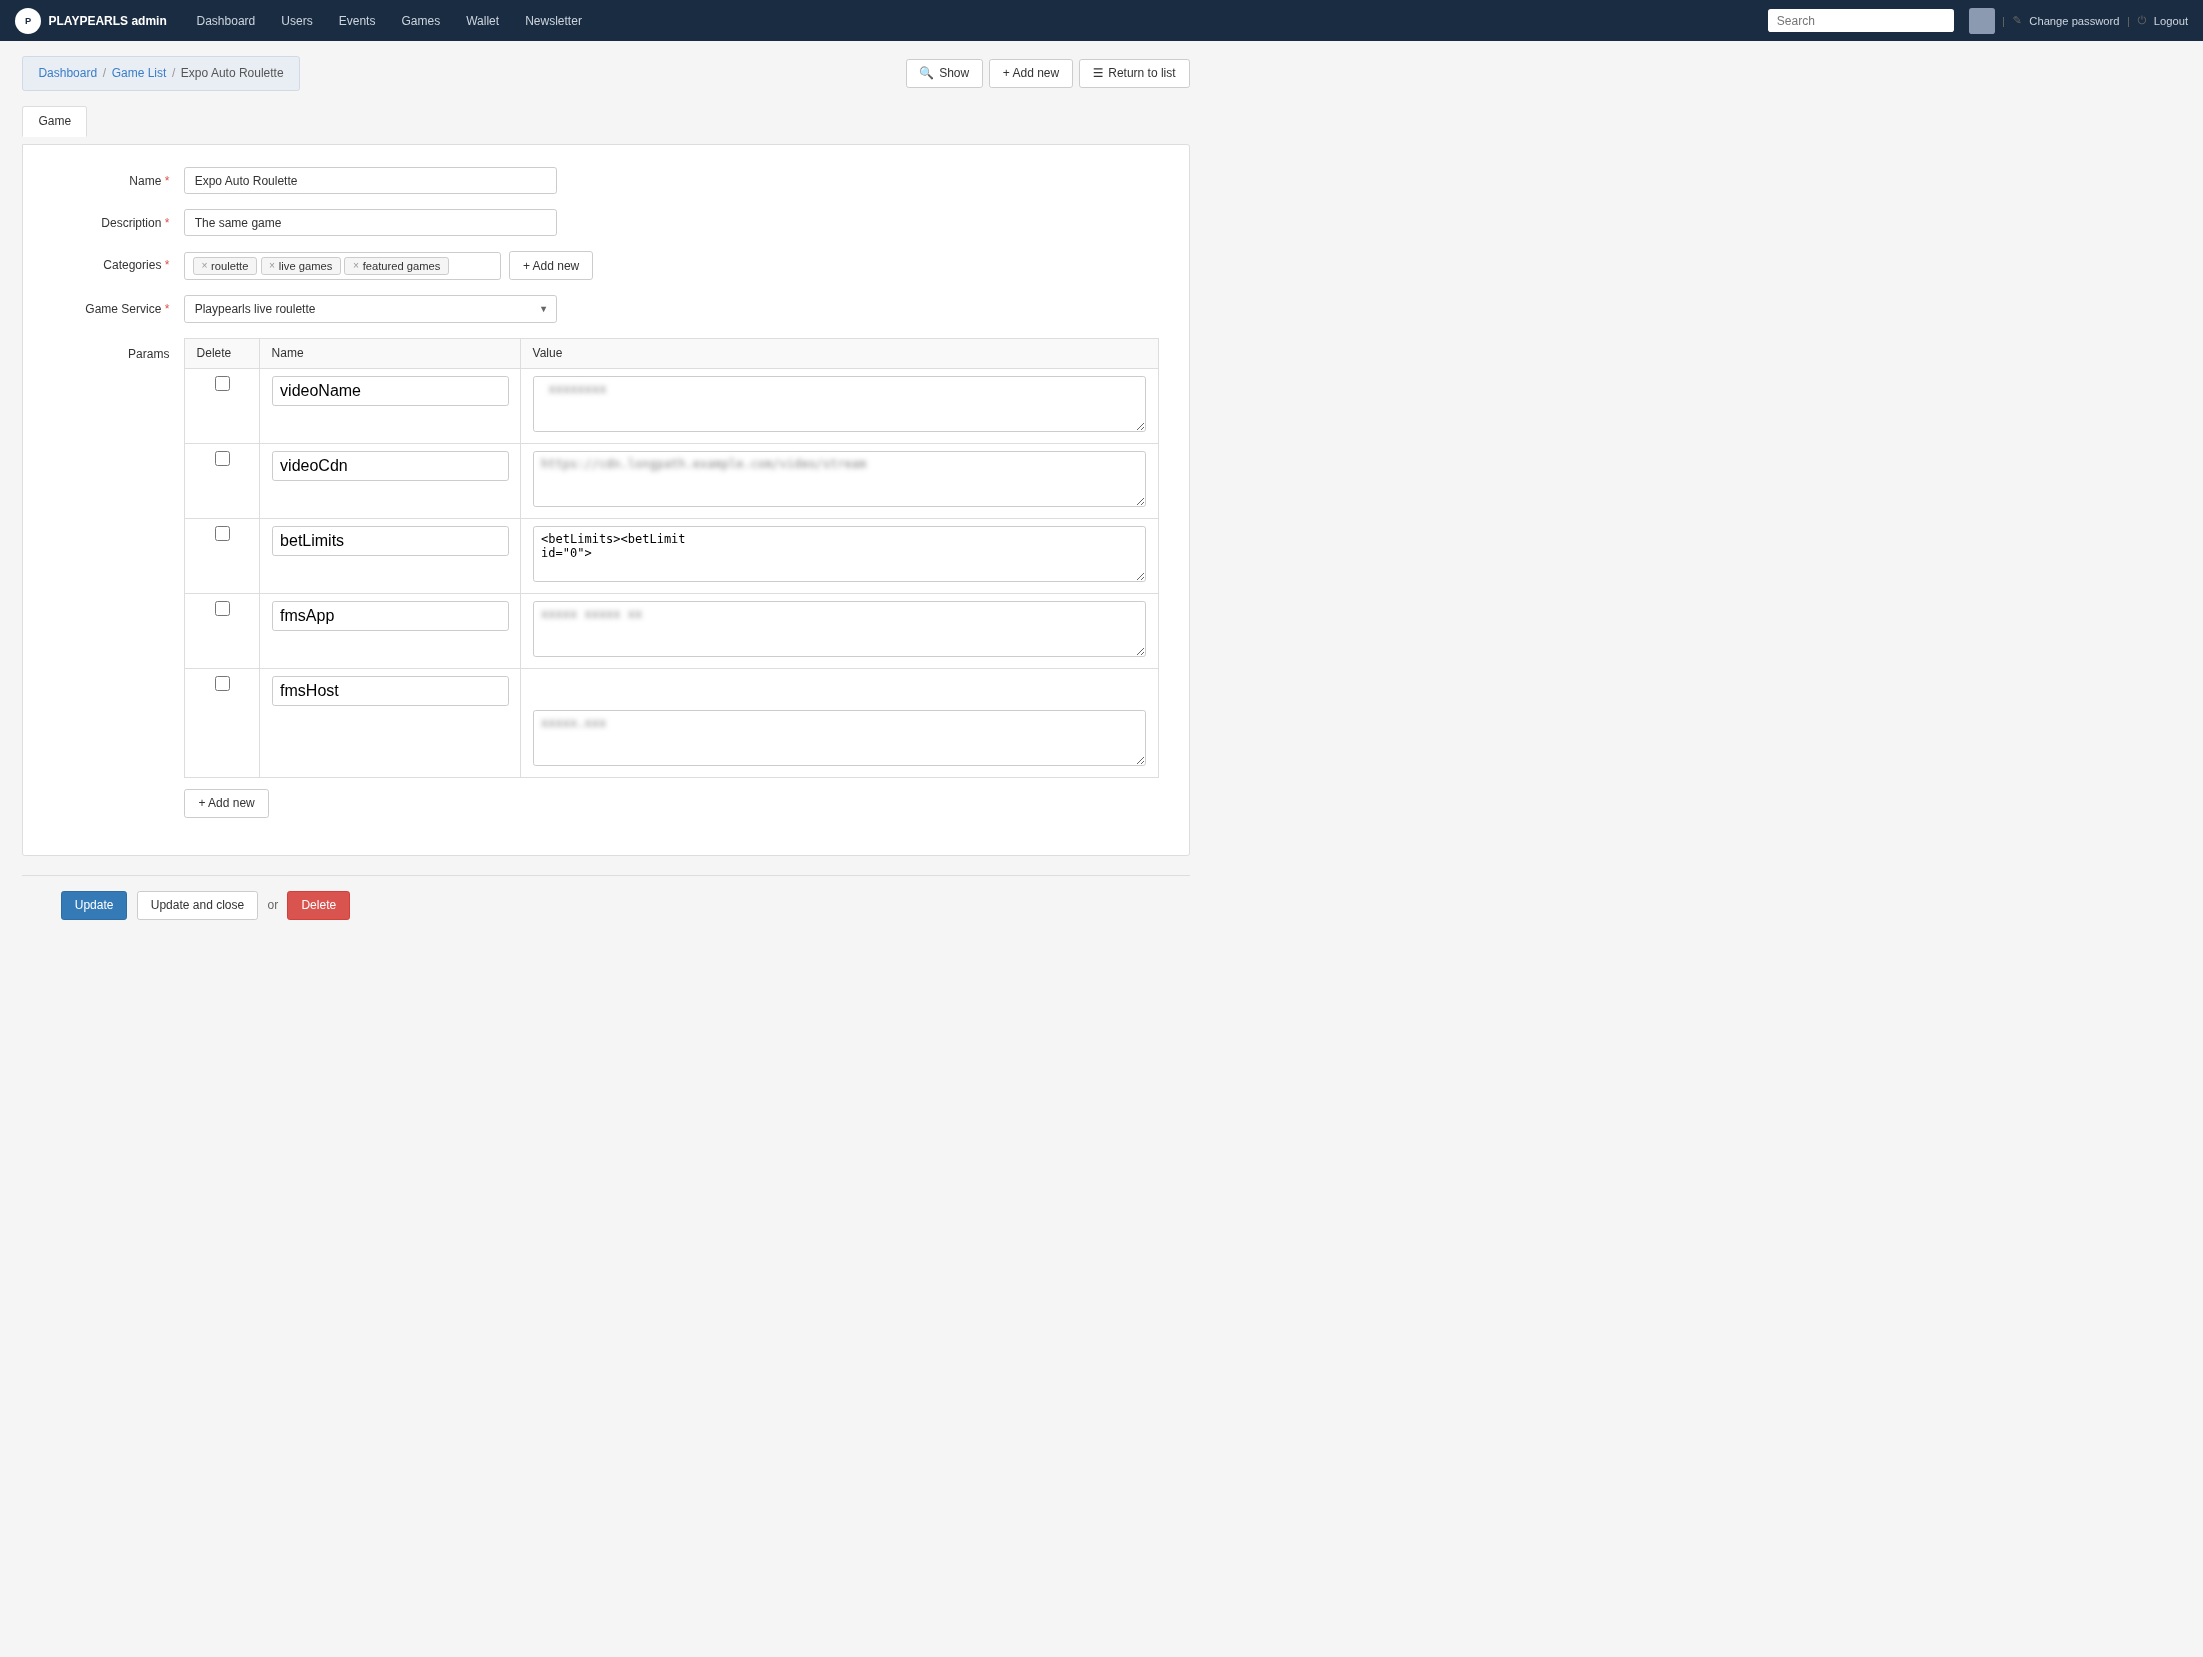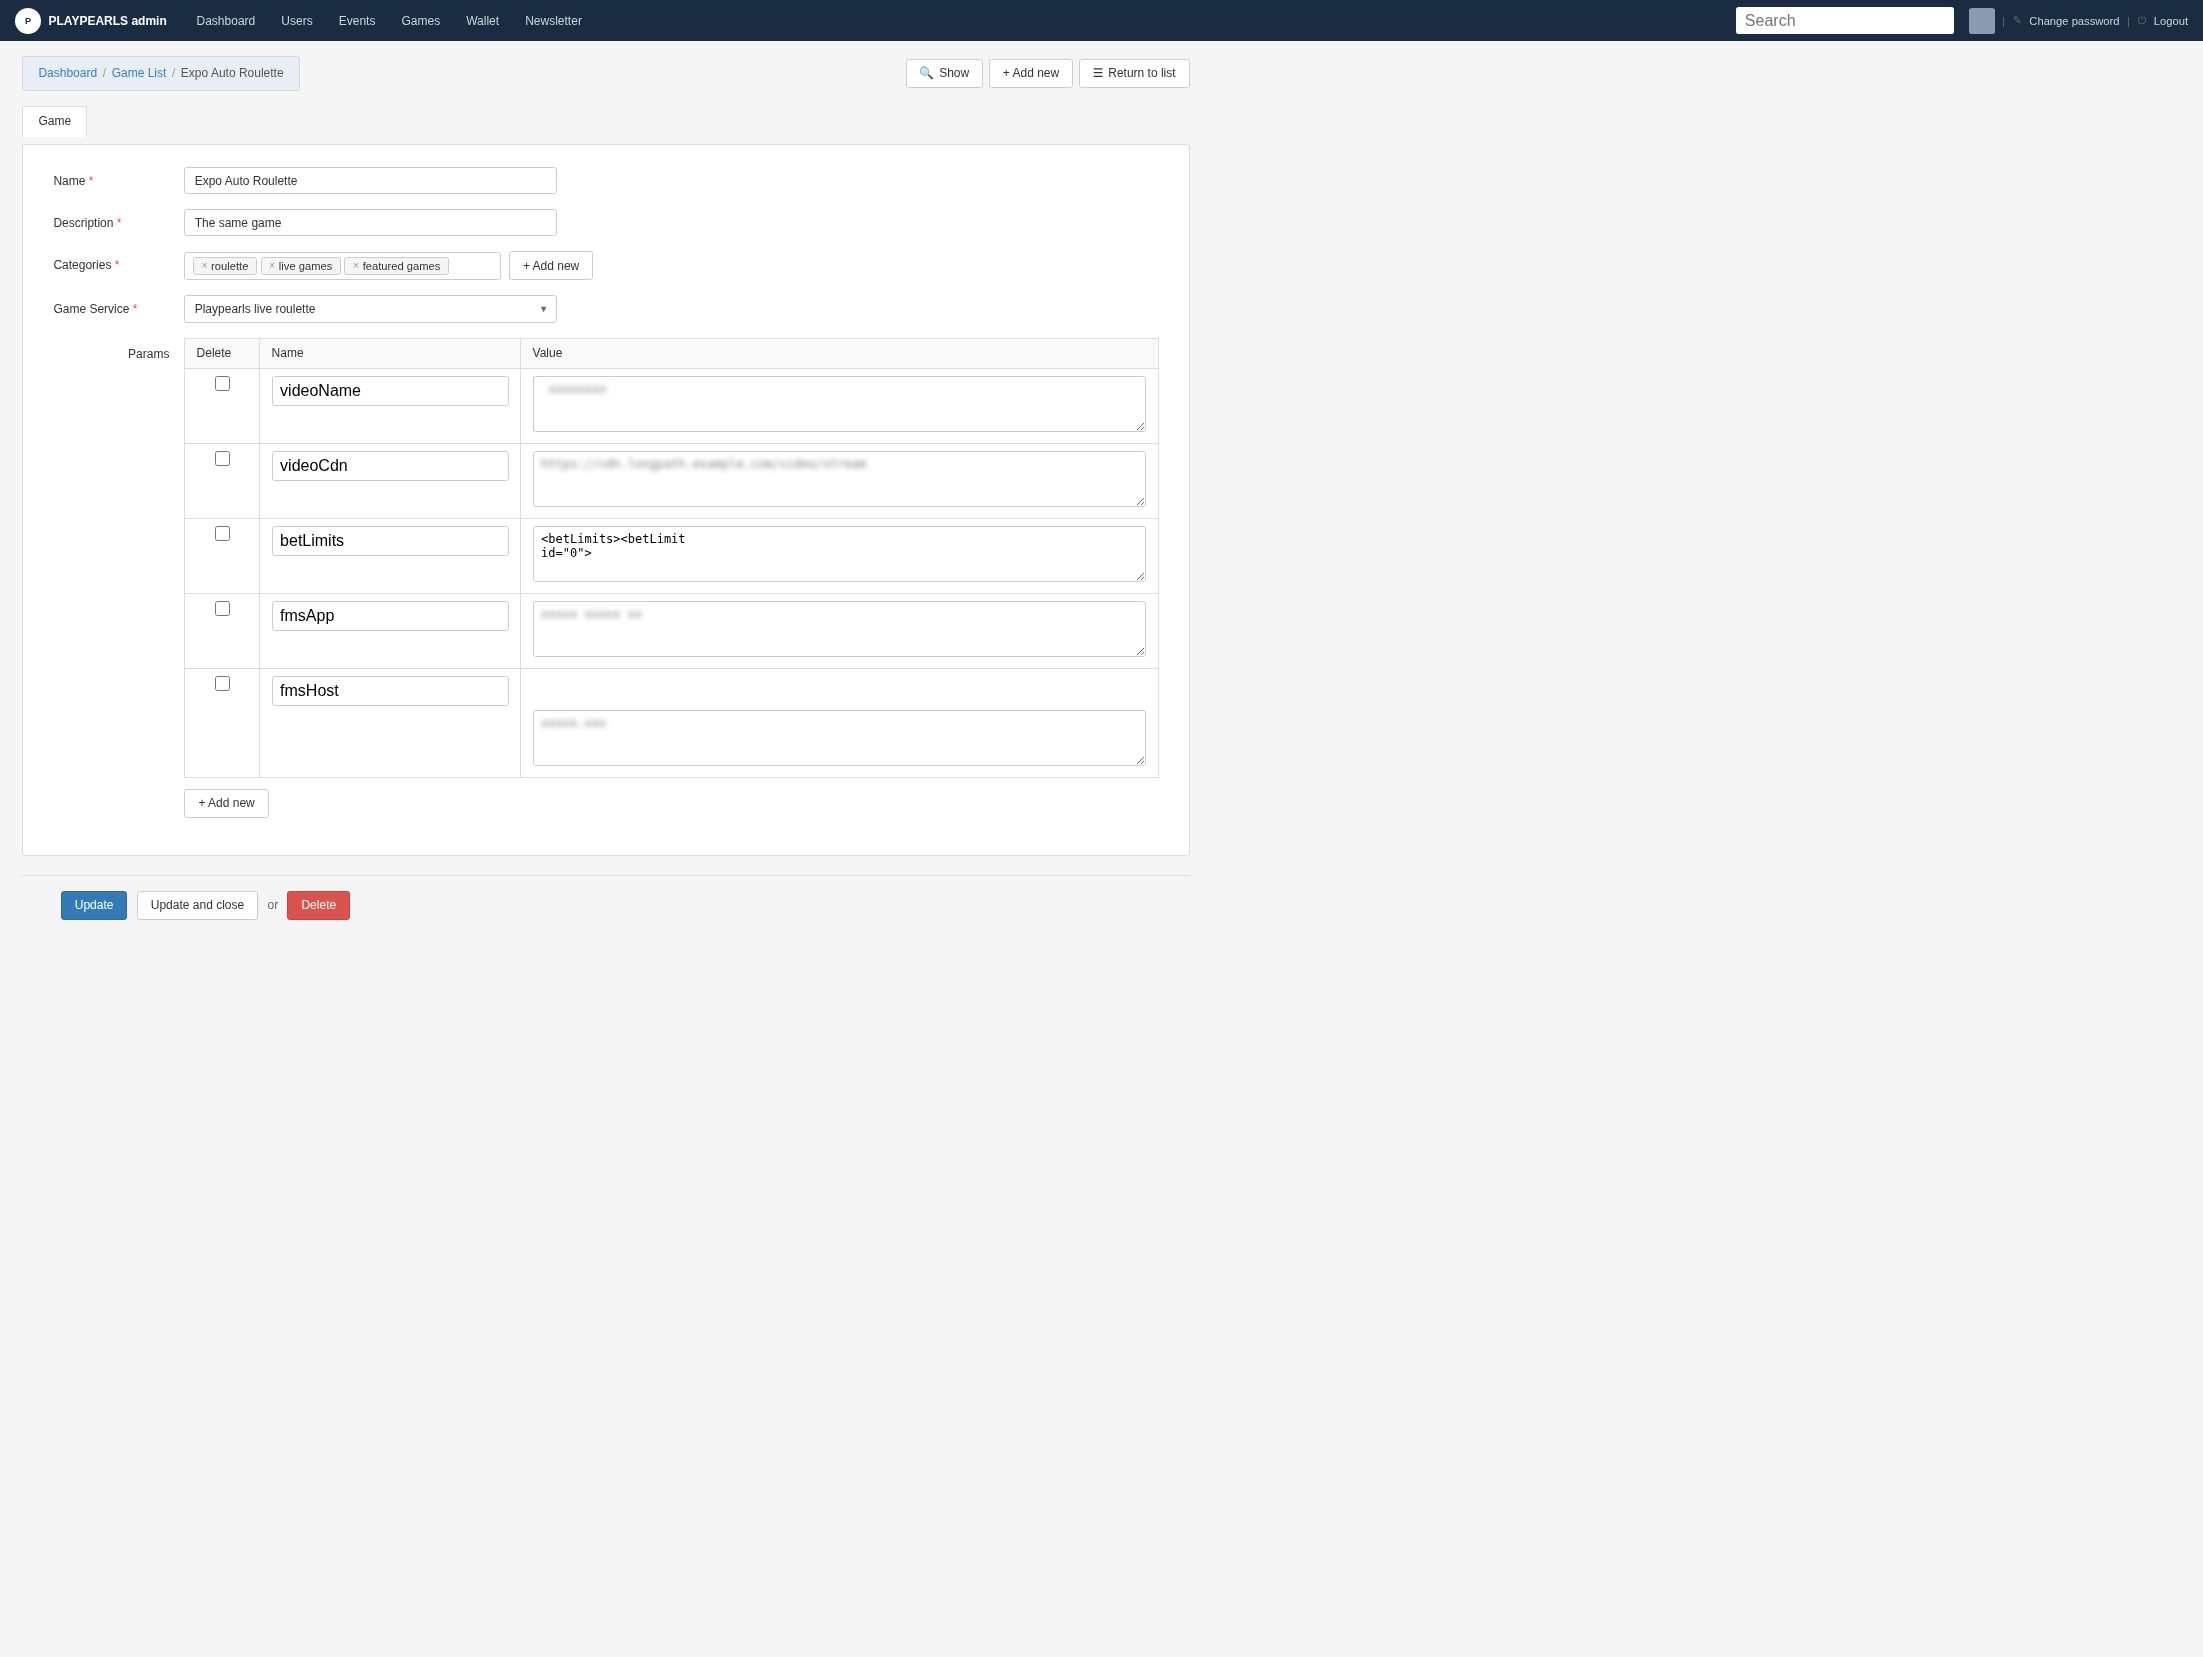--- a/index.html
+++ b/index.html
@@ -45,22 +45,22 @@
     .navbar-search {
       margin-left: auto;
       display: flex;
       align-items: center;
     }
     .navbar-search input {
       background: #fff;
       border: none;
       border-radius: 2.8px;
       padding: 4.7px 9.3px;
-      font-size: 16px;
-      width: 218px;
+      font-size: 12px;
+      width: 186px;
       outline: none;
     }
     .navbar-right {
       display: flex;
       align-items: center;
       gap: 7.5px;
       margin-left: 15px;
       font-size: 11.2px;
       color: #cdd5de;
       white-space: nowrap;
@@ -151,21 +151,21 @@
       margin-bottom: 18.6px;
     }
 
     .form-group {
       display: flex;
       align-items: flex-start;
       margin-bottom: 15px;
     }
     .form-label {
       min-width: 131px;
-      text-align: left;
+      text-align: right;
       padding-right: 15px;
       padding-top: 6.5px;
       font-size: 12px;
       color: #333;
     }
     .form-label .required { color: #d9534f; }
     .form-control {
       border: 0.9px solid #ccc;
       border-radius: 2.8px;
       padding: 5.6px 9.3px;

